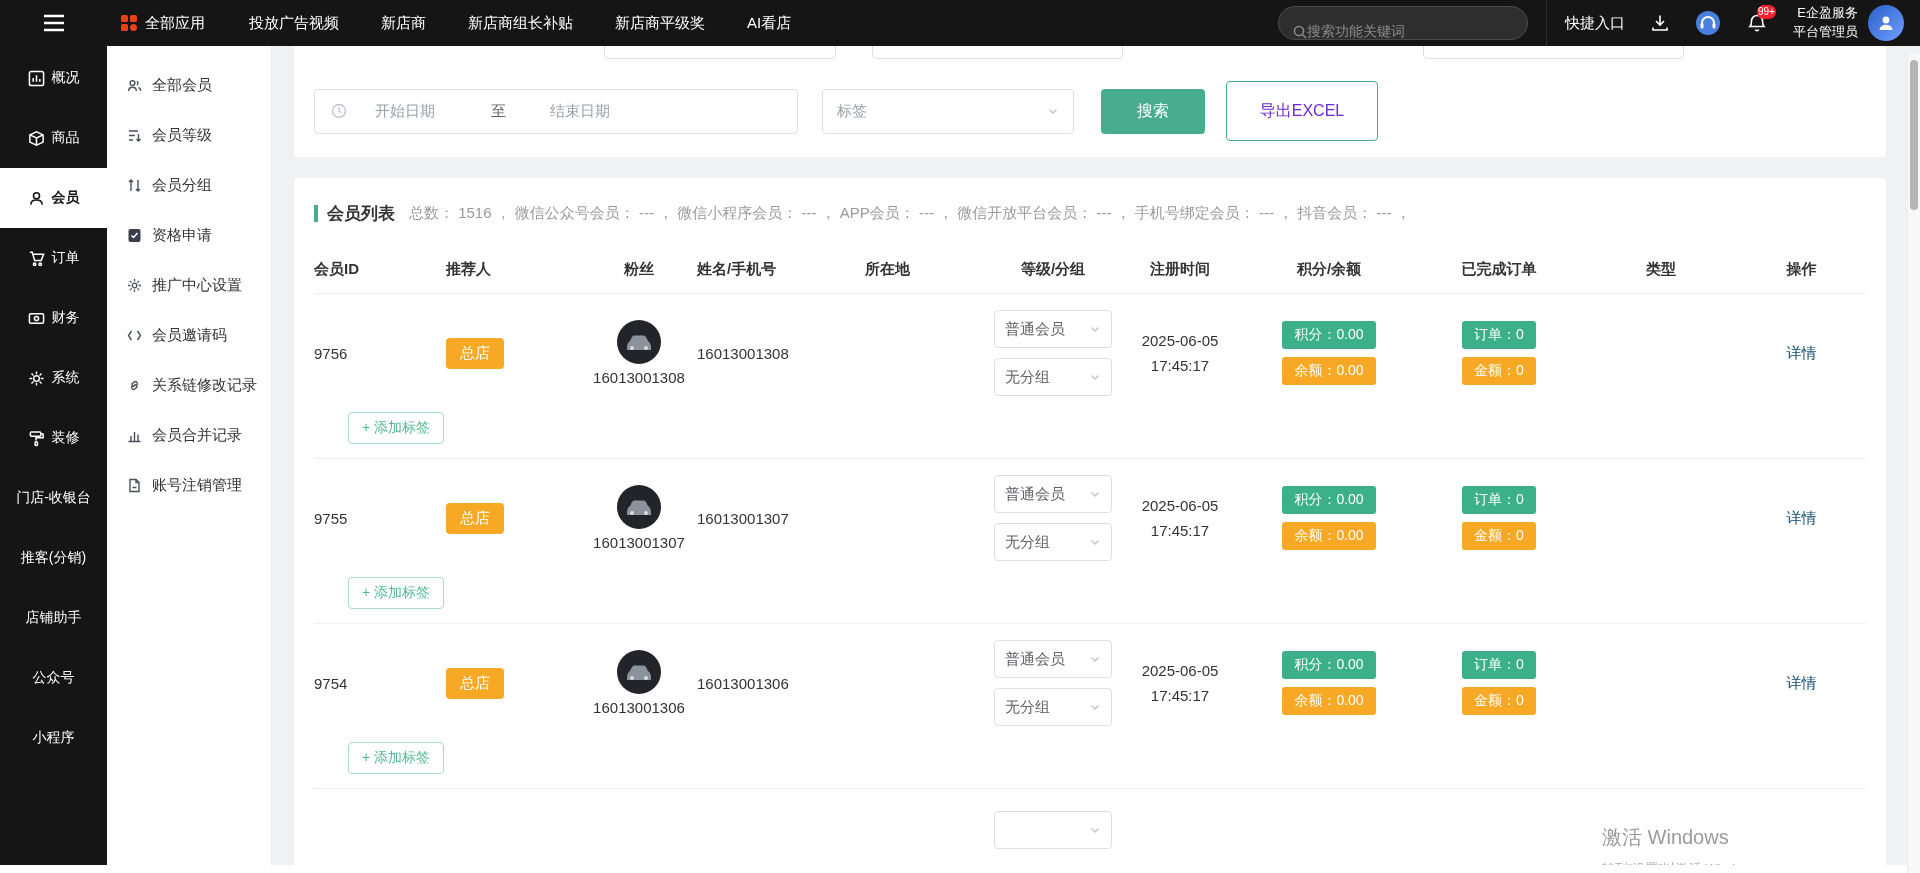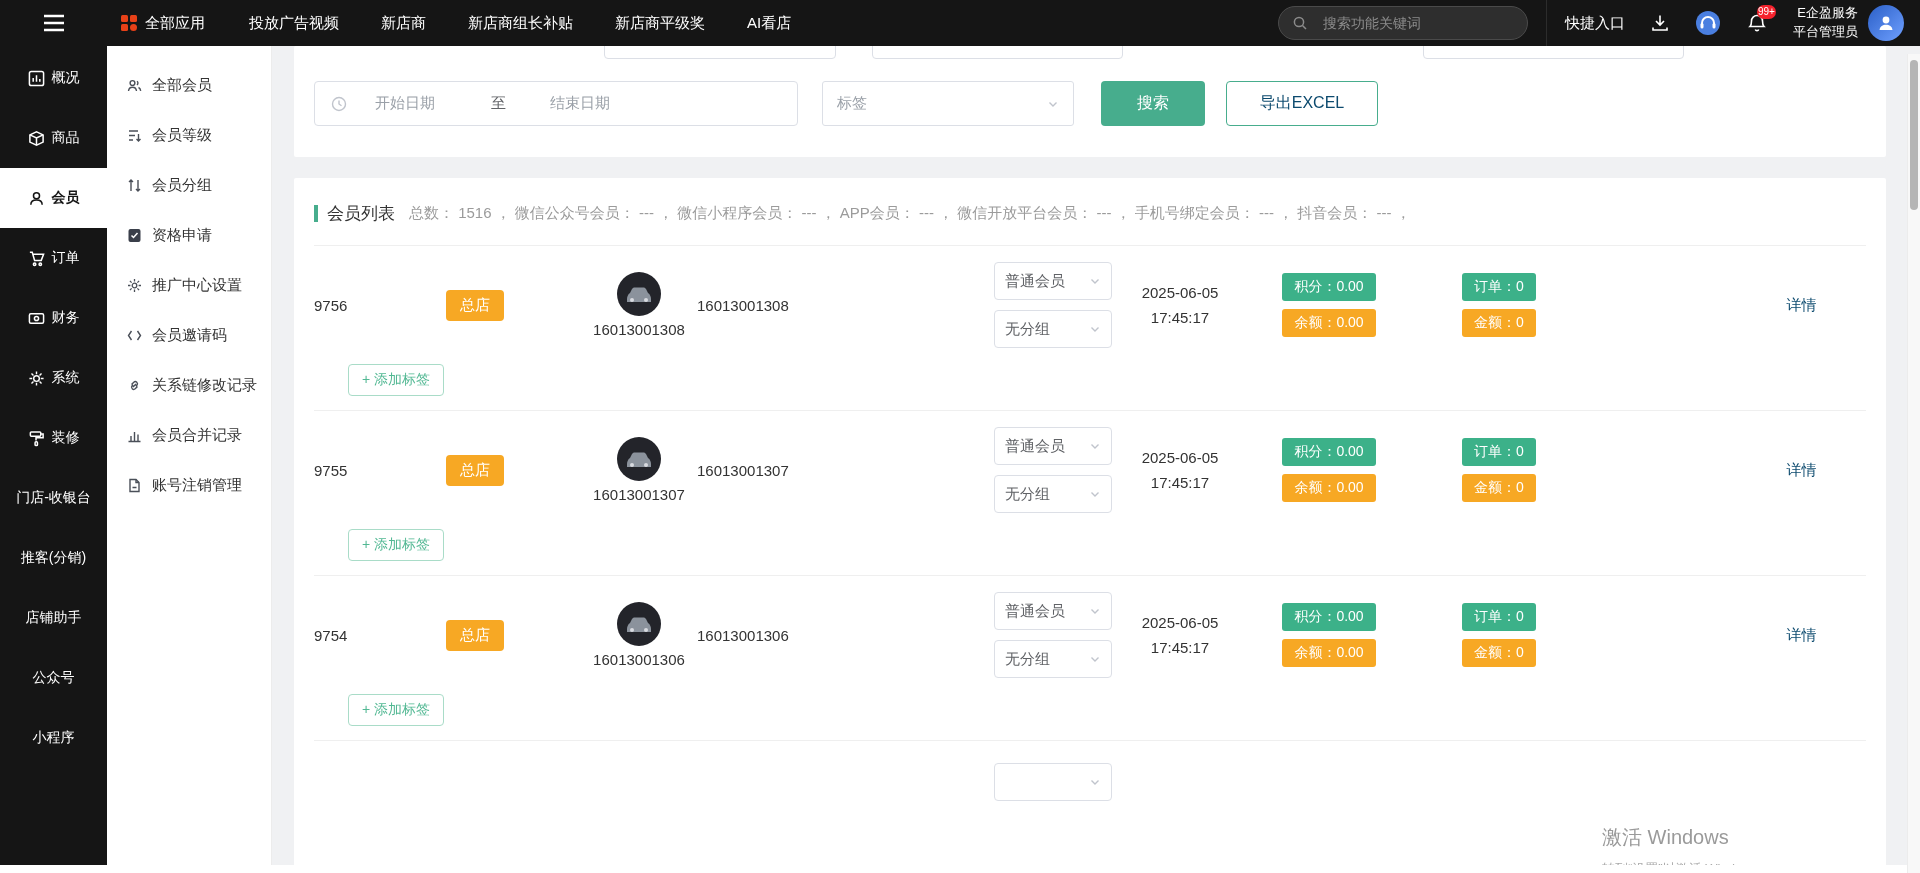--- a/index.html
+++ b/index.html
@@ -4,21 +4,21 @@
 <style>
 *{margin:0;padding:0;box-sizing:border-box}
 html,body{width:1920px;height:873px;overflow:hidden;font-family:"Liberation Sans","DejaVu Sans",sans-serif;background:#fff}
 svg{display:block}
 
 .topbar{height:46px;background:#151515;display:flex;align-items:center;color:#fff;font-size:15px}
 .tb-burger{width:107px;display:flex;justify-content:center;align-items:center;cursor:pointer}
 .tb-apps{display:flex;align-items:center;gap:8px;margin-left:14px;cursor:pointer}
 .tb-nav{display:flex;align-items:flex-end;gap:42px;margin-left:44px}
 .tb-nav span{cursor:pointer;white-space:nowrap}
-.tb-search{margin-left:auto;width:250px;height:34px;background:#2e2e2e;border:1px solid #4a4a4a;border-radius:17px;display:flex;align-items:center;padding:0 14px;gap:16px}
+.tb-search{margin-left:auto;width:250px;height:34px;background:#2e2e2e;border:1px solid #4a4a4a;border-radius:17px;display:flex;align-items:flex-end;padding:0 14px;gap:0}
 .tb-search input{background:transparent;border:0;outline:0;color:#bbb;font-size:14px;width:180px;font-family:inherit}
 .tb-search input::placeholder{color:#8b8b8b}
 .tb-sep{width:1px;height:54px;background:#2c2c2c;margin:0 18px}
 .tb-quick{white-space:nowrap;cursor:pointer}
 .tb-ico{margin-left:26px;position:relative;cursor:pointer}
 .tb-badge{position:absolute;top:-8px;left:10px;background:#f5222d;color:#fff;font-size:10px;line-height:14px;padding:0 1px;border-radius:8px;white-space:nowrap}
 .tb-user{margin-left:26px;text-align:right;font-size:13px;line-height:1.45}
 .tb-avatar{width:36px;height:36px;border-radius:50%;margin:0 16px 0 10px;background:linear-gradient(135deg,#2b5fc7,#6fa0ff);display:flex;align-items:center;justify-content:center}
 
 .layout{display:flex;height:819px}
@@ -30,26 +30,26 @@
 .main{flex:1;background:#f0f1f3;position:relative;overflow:hidden}
 
 .card{background:#fff;border-radius:2px;margin-left:22px;width:1592px}
 .filter-card{height:111px;position:relative}
 .partial-input{position:absolute;top:-32px;height:45px;border:1px solid #dcdfe6;border-radius:4px;background:#fff}
 .filter-row{position:absolute;left:20px;top:35px;display:flex;align-items:center}
 .date-box{width:484px;height:45px;border:1px solid #dcdfe6;border-radius:4px;display:flex;align-items:center;padding:0 16px;font-size:15px}
 .date-box .ph{color:#9aa0a8}.date-box .to{color:#606266;margin:0 44px 0 56px}
 .tag-select{width:252px;height:45px;border:1px solid #dcdfe6;border-radius:3px;display:flex;align-items:center;justify-content:space-between;padding:0 14px;font-size:15px;color:#9aa0a8;margin-left:24px;cursor:pointer}
 .btn-search{width:104px;height:45px;background:#47ad8d;color:#fff;border:0;border-radius:4px;font-size:16px;margin-left:27px;cursor:pointer;font-family:inherit}
-.btn-export{width:152px;height:45px;background:#fff;color:#0c4a6e;border:1px solid #47ad8d;border-radius:4px;font-size:16px;margin-left:21px;cursor:pointer;font-family:inherit}
+.btn-export{width:152px;height:60px;background:#fff;color:#6d28d9;border:1px solid #47ad8d;border-radius:4px;font-size:16px;margin-left:21px;cursor:pointer;font-family:inherit}
 .list-card{margin-top:21px;height:920px;padding:0 20px}
 
 .summary{display:flex;align-items:center;padding:24px 0 20px 0}
 .green-bar{width:4px;height:17px;background:#47ad8d;margin-right:9px}
-.sum-title{font-size:17px;font-weight:normal;color:#333}
+.sum-title{font-size:17px;font-weight:bold;color:#333}
 .sum-stats{font-size:15px;color:#9b9b9b;margin-left:14px}
 
 .grid{display:grid;grid-template-columns:132px 135px 116px 168px 126px 124px 130px 168px 172px 152px 1fr;align-items:center}
 .thead{height:48px;font-size:16px;font-weight:bold;color:#333}
 .cell{font-size:15px;color:#333}
 .ctr{justify-self:center;text-align:center}
 .row-block{border-top:1px solid #efefef}
 .row-main{min-height:112px;padding-top:6px}
 .badge-ref{display:inline-block;background:#f7a824;color:#fff;font-size:15px;padding:6px 14px;border-radius:4px}
 .fans{display:flex;flex-direction:column;align-items:center;gap:5px}
@@ -342,20 +342,33 @@
       </div>
     </div>
 
     <div class="card list-card">
       <div class="summary">
         <span class="green-bar"></span>
         <span class="sum-title">会员列表</span>
         <span class="sum-stats">总数： 1516 ， 微信公众号会员： --- ， 微信小程序会员： --- ， APP会员： --- ， 微信开放平台会员： --- ， 手机号绑定会员： --- ， 抖音会员： --- ，</span>
       </div>
 
+      <div class="grid thead">
+        <div class="cell" style="font-weight:bold">会员ID</div>
+        <div class="cell" style="font-weight:bold">推荐人</div>
+        <div class="cell ctr" style="font-weight:bold">粉丝</div>
+        <div class="cell" style="font-weight:bold">姓名/手机号</div>
+        <div class="cell" style="font-weight:bold">所在地</div>
+        <div class="cell ctr" style="font-weight:bold">等级/分组</div>
+        <div class="cell ctr" style="font-weight:bold">注册时间</div>
+        <div class="cell ctr" style="font-weight:bold">积分/余额</div>
+        <div class="cell ctr" style="font-weight:bold">已完成订单</div>
+        <div class="cell ctr" style="font-weight:bold">类型</div>
+        <div class="cell ctr" style="font-weight:bold">操作</div>
+      </div>
 
       <div class="row-block">
         <div class="grid row-main">
           <div class="cell">9756</div>
           <div class="cell"><span class="badge-ref">总店</span></div>
           <div class="cell ctr fans">
             <span class="avatar">
                 <svg viewBox="0 0 44 44" width="44" height="44">
                   <circle cx="22" cy="22" r="22" fill="#23242a"></circle>
                   <path d="M10 27c0-2 1-5 3-6l2-4c.5-1 1.5-1.6 2.6-1.6h8.8c1.1 0 2.1.6 2.6 1.6l2 4c2 1 3 4 3 6v3H10z" fill="#8b929c"></path>

